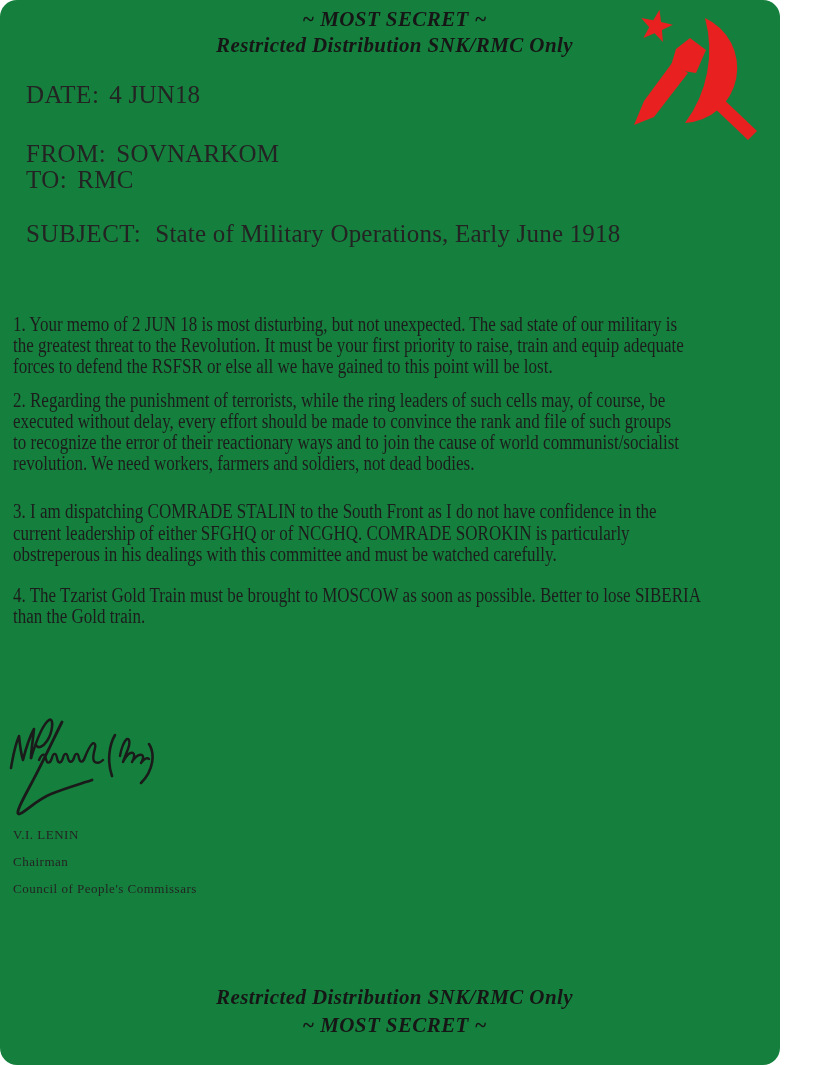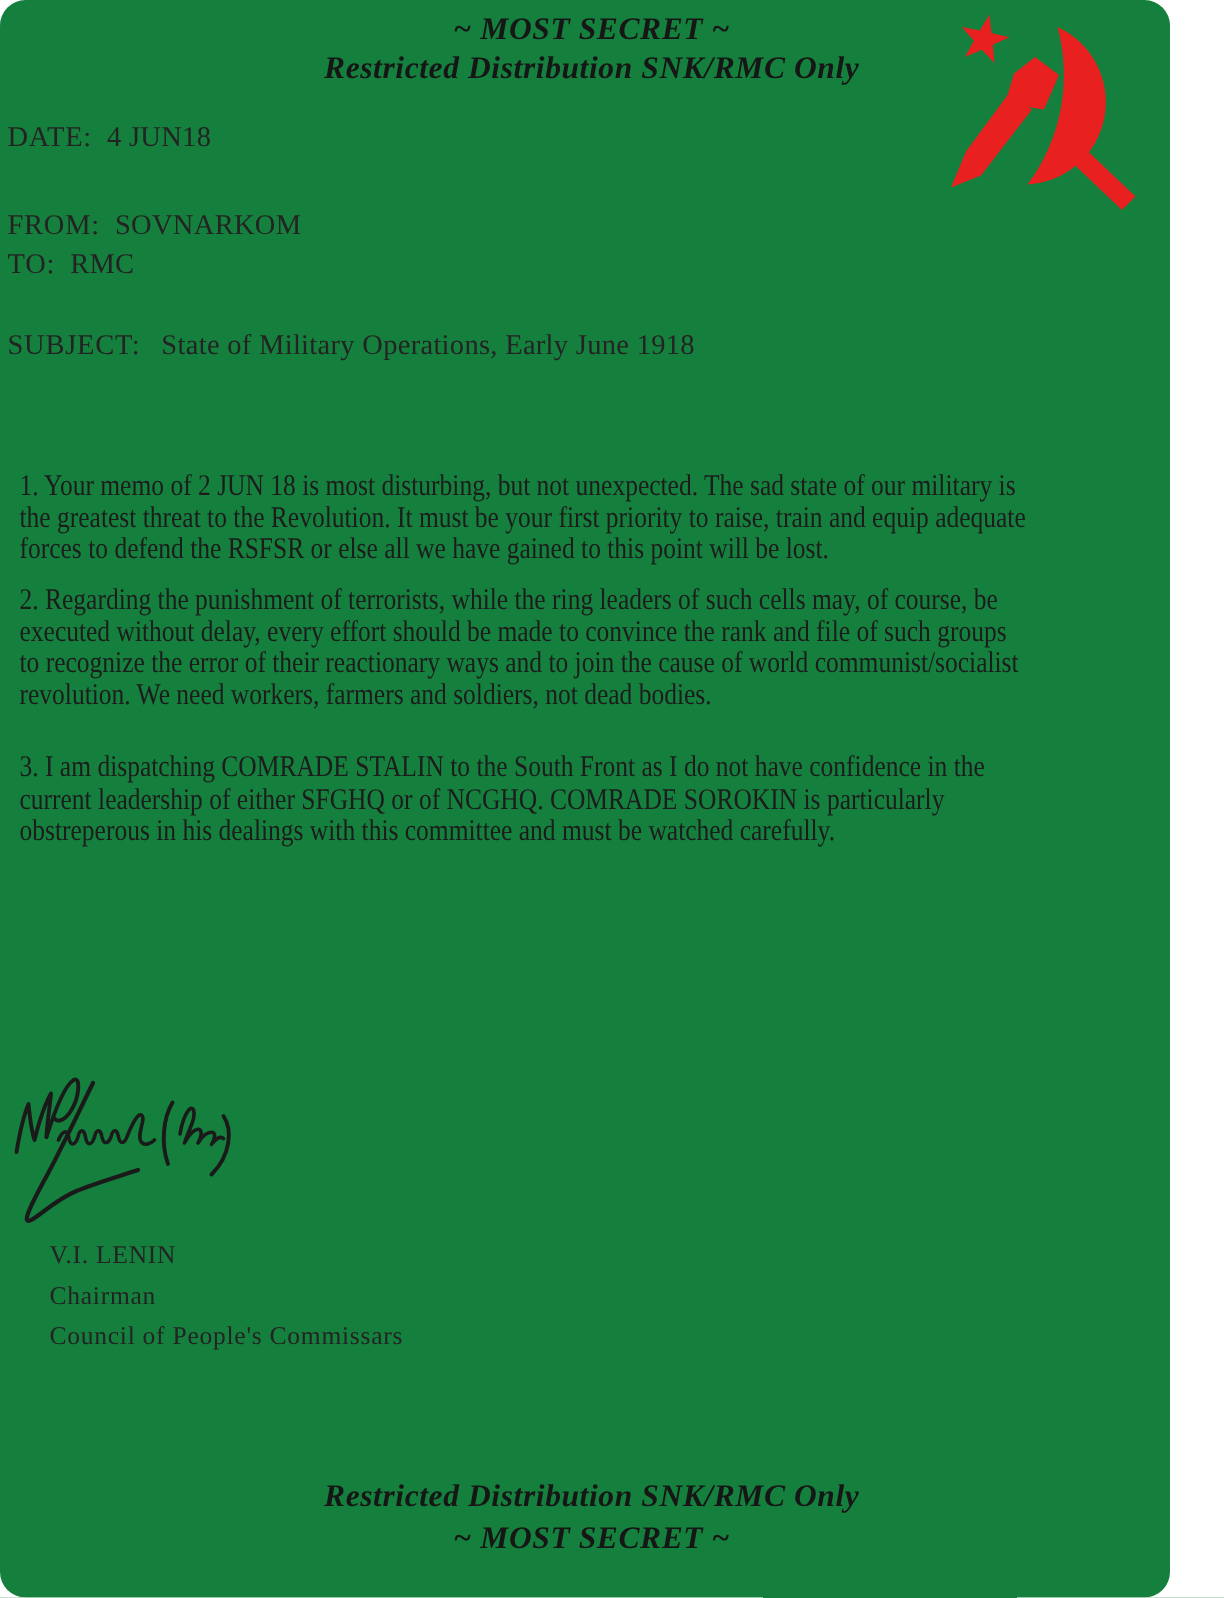--- a/index.html
+++ b/index.html
@@ -21,22 +21,22 @@
     color:#161616;
   }
   .banner-top-1{top:7px;}
   .banner-top-2{top:33px;}
   .banner-bot-1{top:985px;}
   .banner-bot-2{top:1013px;}
   
   .emblem{position:absolute;left:620px;top:5px;width:150px;height:145px;}
   
   .meta-line{
-    position:absolute;left:5px;
-    font-size:19px;letter-spacing:.5px;
+    position:absolute;left:26px;
+    font-size:25px;letter-spacing:.5px;
     white-space:nowrap;color:#232323;
   }
   .meta-date{top:81px;}
   .meta-from{top:140px;}
   .meta-to{top:166px;}
   .meta-subject{top:220px;}
   .meta-value{margin-left:10px;letter-spacing:.2px;}
   .subject-value{margin-left:14px;}
   .salutation{
     position:absolute;left:13px;top:276px;
@@ -53,23 +53,22 @@
     white-space:nowrap;
     font-size:20px;line-height:21.2px;
     transform:scaleX(0.85);
     transform-origin:0 50%;
     color:#1c1c1c;
   }
   
   .signature{position:absolute;left:8px;top:708px;width:170px;height:115px;}
   .sig-line{
     position:absolute;left:13px;
-    font-size:17px;letter-spacing:.5px;color:#232323;
+    font-size:13px;letter-spacing:.5px;color:#232323;
     white-space:nowrap;
-    margin-left:20px;
   }
   .sig-name{top:827px;}
   .sig-title{top:854px;}
   .sig-org{top:881px;}
 </style>
 </head>
 <body>
 
 <div class="page">
 
@@ -108,20 +107,24 @@
         <div class="para-line">2. Regarding the punishment of terrorists, while the ring leaders of such cells may, of course, be</div>
         <div class="para-line">executed without delay, every effort should be made to convince the rank and file of such groups</div>
         <div class="para-line">to recognize the error of their reactionary ways and to join the cause of world communist/socialist</div>
         <div class="para-line">revolution. We need workers, farmers and soldiers, not dead bodies.</div>
       </div>
       <div class="para">
         <div class="para-line">3. I am dispatching COMRADE STALIN to the South Front as I do not have confidence in the</div>
         <div class="para-line">current leadership of either SFGHQ or of NCGHQ. COMRADE SOROKIN is particularly</div>
         <div class="para-line">obstreperous in his dealings with this committee and must be watched carefully.</div>
       </div>
+      <div class="para">
+        <div class="para-line">4. The Tzarist Gold Train must be brought to MOSCOW as soon as possible. Better to lose SIBERIA</div>
+        <div class="para-line">than the Gold train.</div>
+      </div>
     </div>
 
   <svg class="signature" viewBox="0 0 170 115" aria-hidden="true">
     <g class="sig-stroke" fill="none" stroke-linecap="round" stroke-linejoin="round" stroke="#1a1a1a">
       <path stroke-width="2.6" d="M3,60 C5,48 8,35 11,28 C12,38 13,46 15,52 C18,40 22,28 26,21 C25,32 23,43 23,50"></path>
       <path stroke-width="2.6" d="M23,50 C28,34 35,16 41,12 C46,9 45,24 39,33 C35,39 30,41 28,37"></path>
       <path stroke-width="2.8" d="M54,14 C46,30 34,56 22,78 C14,93 7,106 11,106 C15,106 28,92 43,86 C55,81 72,76 84,72"></path>
       <path stroke-width="2.4" d="M31,52 C34,45 37,45 38,51 C39,56 42,56 44,50 C45,45 48,44 49,50 C50,56 53,56 55,50 C56,45 59,44 60,50 C61,55 64,55 66,50 C67,45 70,44 71,50 C72,55 75,55 77,49 C79,44 82,38 84,36 C86,34 88,36 87,40 C86,45 84,50 86,53 C88,56 92,55 95,52"></path>
       <path stroke-width="2.6" d="M107,27 C101,37 99,54 104,68"></path>
       <path stroke-width="2.4" d="M112,48 C113,41 116,33 119,31 C122,30 122,36 120,41 C118,46 116,51 115,54 C118,48 122,44 125,45 C127,46 126,51 124,54 C127,49 131,46 134,47 C136,48 135,52 133,55 C136,51 139,49 141,51"></path>

